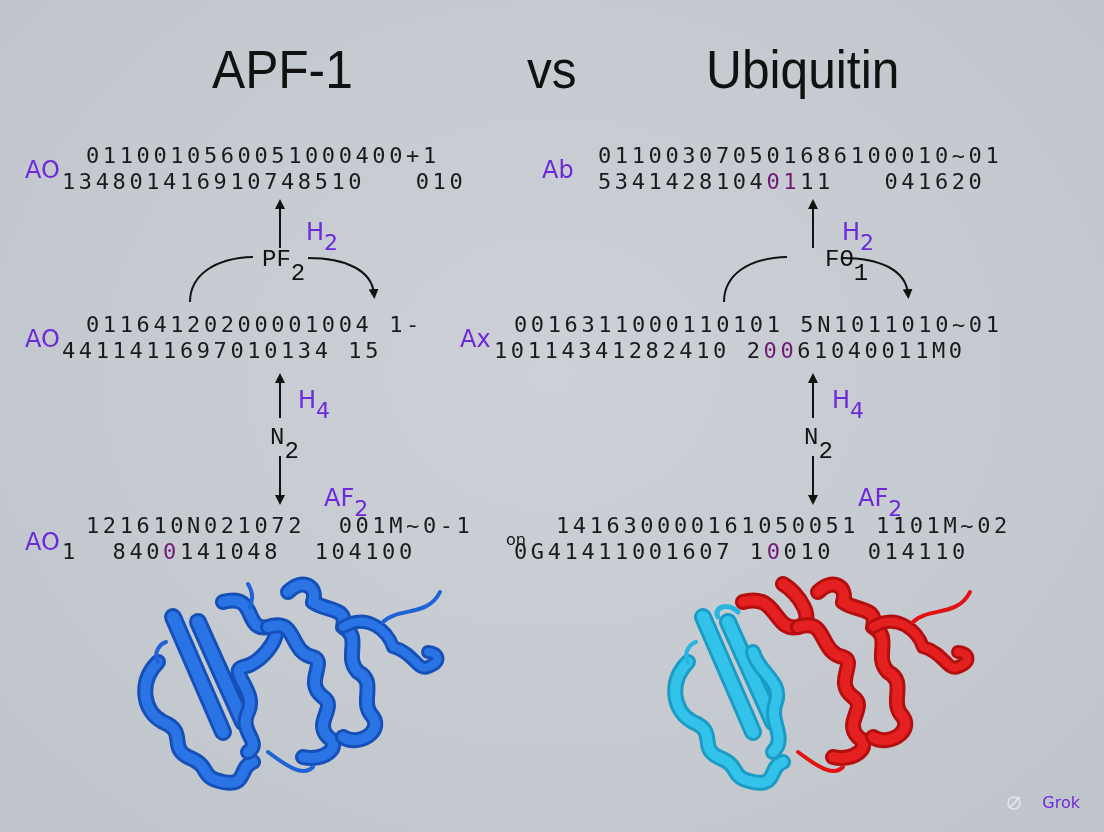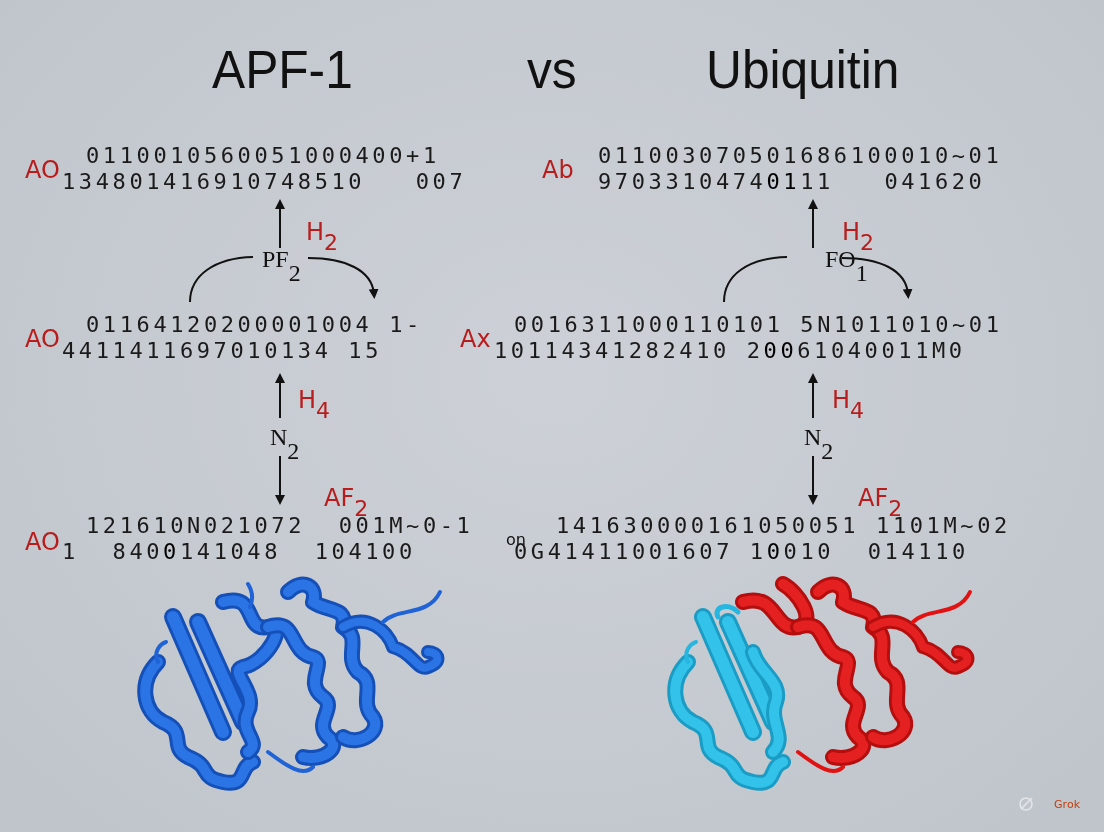--- a/index.html
+++ b/index.html
@@ -11,29 +11,29 @@
     .abs { position: absolute; }
     .title {
       position: absolute; top: 38px; font-family: "Liberation Sans", sans-serif;
       font-size: 54px; font-weight: 400; color: #111; letter-spacing: 0px;
       transform: scaleX(0.92); transform-origin: left top;
     }
     .seq {
       position: absolute; font-family: "DejaVu Sans Mono", monospace; font-size: 22px;
       letter-spacing: 3.6px; white-space: pre; line-height: 24px; color: #1a1a1a;
     }
-    .lbl { position: absolute; font-family: "DejaVu Sans", sans-serif; font-size: 24px; color: #b91c1c; }
+    .lbl { position: absolute; font-family: "DejaVu Sans", sans-serif; font-size: 24px; color: #6d28d9; }
     .lbl sub { font-size: 22px; vertical-align: -10px; }
-    .red { color: #000000; }
-    .sub-lbl { position: absolute; font-family: Liberation Serif, serif; font-size: 24px; color: #111; }
+    .red { color: #701a75; }
+    .sub-lbl { position: absolute; font-family: Liberation Mono, monospace; font-size: 24px; color: #111; }
     .sub-lbl sub { font-size: 24px; vertical-align: -14px; }
     svg.arrows { position: absolute; left: 0; top: 0; }
     .watermark {
       position: absolute; right: 24px; bottom: 20px; font-family: "DejaVu Sans", sans-serif;
-      font-size: 11px; color: #c2410c; display: flex; align-items: center; gap: 20px;
+      font-size: 16px; color: #6d28d9; display: flex; align-items: center; gap: 20px;
     }
   </style>
 </head>
 <body>
 
 <div class="title" style="left:212px;">APF-1</div>
 <div class="title" style="left:527px;">vs</div>
 <div class="title" style="left:706px;">Ubiquitin</div>
 
 <svg class="arrows" width="1104" height="832">
@@ -68,21 +68,21 @@
     <line x1="813" y1="418" x2="813" y2="378" stroke="#111" stroke-width="2" marker-end="url(#ah)"></line>
   </g>
   <g>
     <line x1="813" y1="456" x2="813" y2="500" stroke="#111" stroke-width="2" marker-end="url(#ah)"></line>
   </g>
 </svg>
 
 <div>
   <div class="lbl" style="left:25px; top:156px;">AO</div>
   <div class="seq" style="left:86px; top:144px;">0110010560051000400+1</div>
-  <div class="seq" style="left:62px; top:170px;">134801416910748510   007</div>
+  <div class="seq" style="left:62px; top:170px;">134801416910748510   010</div>
 
   <div class="lbl" style="left:306px; top:218px;"><span>H</span><sub>2</sub></div>
   <div class="sub-lbl" style="left:262px; top:246px;"><span>PF</span><sub>2</sub></div>
 
   <div class="lbl" style="left:25px; top:325px;">AO</div>
   <div class="seq" style="left:86px; top:313px;">01164120200001004 1-</div>
   <div class="seq" style="left:62px; top:339px;">4411411697010134 15</div>
 
   <div class="lbl" style="left:298px; top:386px;"><span>H</span><sub>4</sub></div>
   <div class="sub-lbl" style="left:270px; top:424px;"><span>N</span><sub>2</sub></div>
@@ -112,21 +112,21 @@
       <path d="M30,90 C25,80 32,72 38,70" stroke="#1f63d6" stroke-width="4"></path>
       <path d="M120,12 C125,20 125,28 122,35" stroke="#1f63d6" stroke-width="4"></path>
       <path d="M140,180 C160,195 175,205 185,195" stroke="#1f63d6" stroke-width="4"></path>
     </g>
   </svg>
 </div>
 
 <div>
   <div class="lbl" style="left:542px; top:156px;">Ab</div>
   <div class="seq" style="left:598px; top:144px;text-align:right;">011003070501686100010~01</div>
-  <div class="seq" style="left:598px; top:170px;"><span>9703310474</span><span class="red">01</span><span>11   041620</span></div>
+  <div class="seq" style="left:598px; top:170px;"><span>5341428104</span><span class="red">01</span><span>11   041620</span></div>
 
   <div class="lbl" style="left:842px; top:218px;"><span>H</span><sub>2</sub></div>
   <div class="sub-lbl" style="left:797px; top:246px;margin-left:28px;"><span>FO</span><sub>1</sub></div>
 
   <div class="lbl" style="left:460px; top:325px;">Ax</div>
   <div class="seq" style="left:514px; top:313px;">0016311000110101 5N1011010~01</div>
   <div class="seq" style="left:494px; top:339px;"><span>10114341282410 2</span><span class="red">00</span><span>61040011M0</span></div>
 
   <div class="lbl" style="left:832px; top:386px;"><span>H</span><sub>4</sub></div>
   <div class="sub-lbl" style="left:804px; top:424px;"><span>N</span><sub>2</sub></div>

